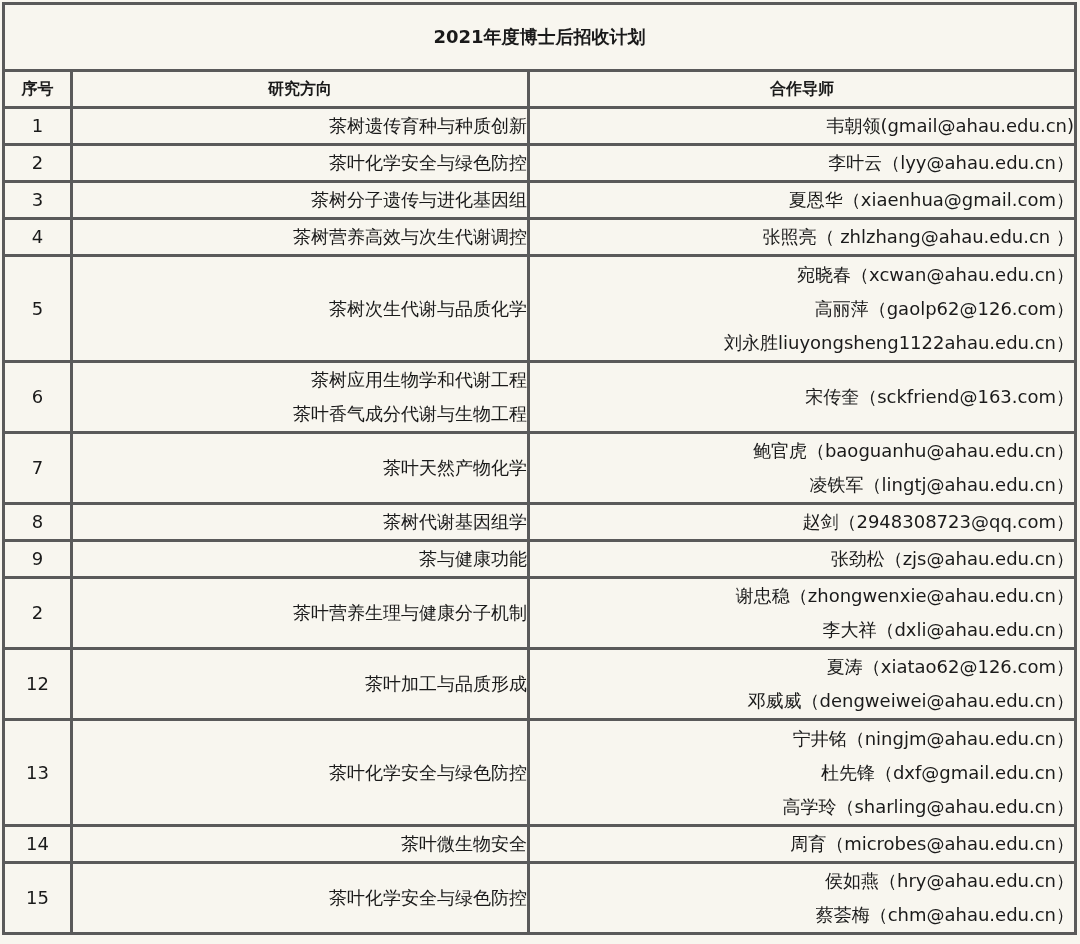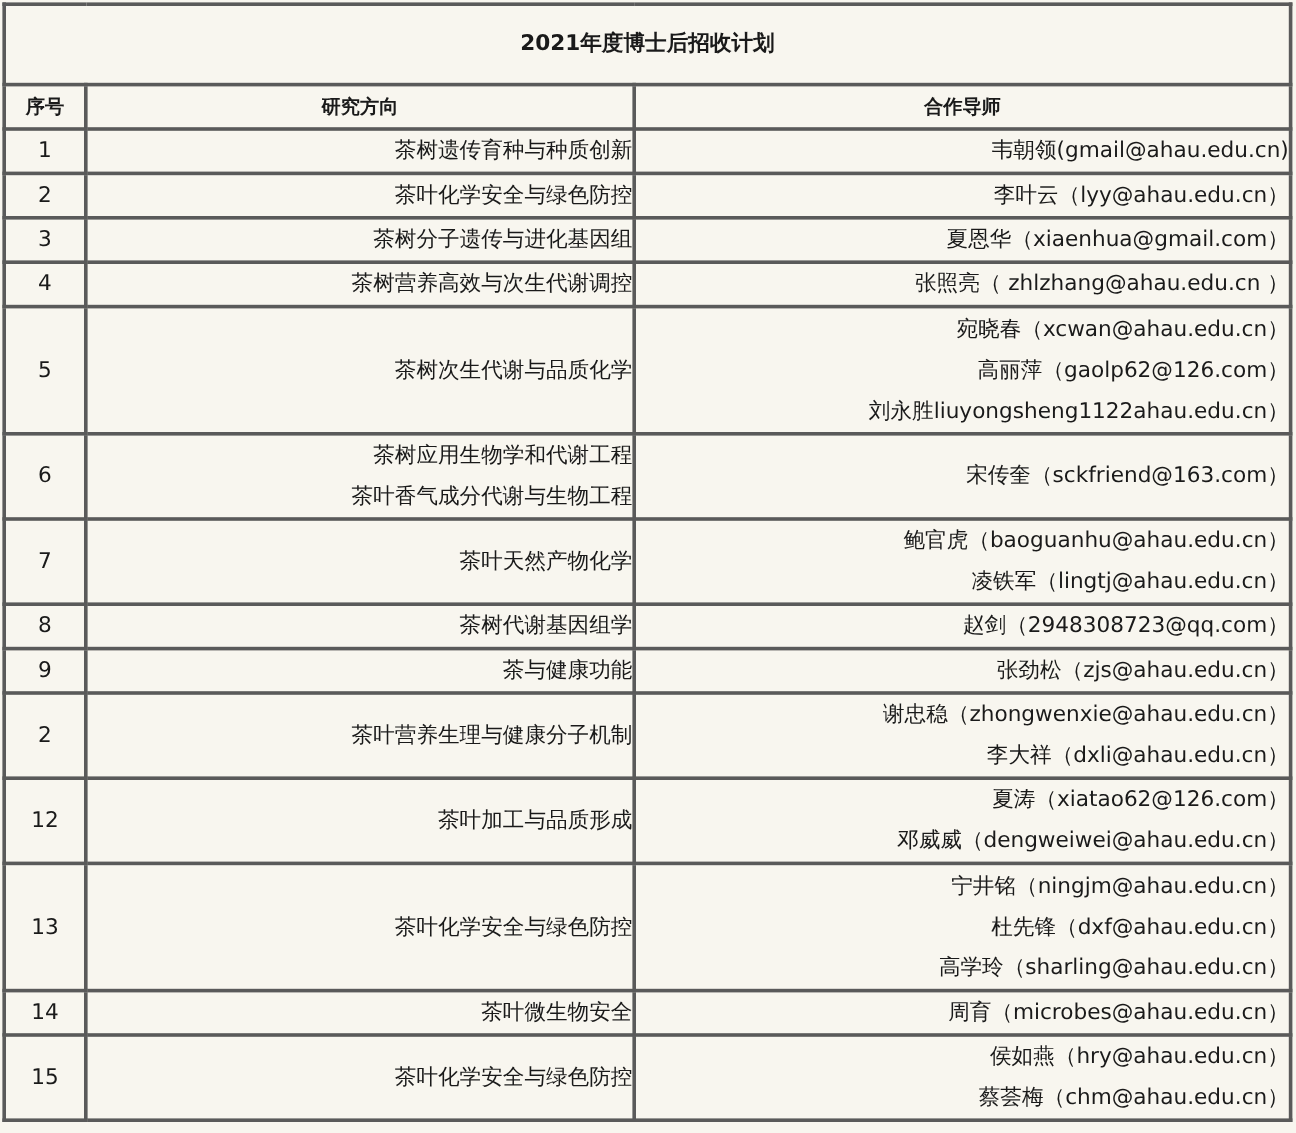--- a/index.html
+++ b/index.html
@@ -175,21 +175,21 @@
           <span class="line">邓威威（dengweiwei@ahau.edu.cn）</span>
         </td>
       </tr>
       <tr class="h3">
         <td>13</td>
         <td>
           <span class="line">茶叶化学安全与绿色防控</span>
         </td>
         <td>
           <span class="line">宁井铭（ningjm@ahau.edu.cn）</span>
-          <span class="line">杜先锋（dxf@ahau.edu.cn）</span>
+          <span class="line">杜先锋（dxf@gmail.edu.cn）</span>
           <span class="line">高学玲（sharling@ahau.edu.cn）</span>
         </td>
       </tr>
       <tr class="h1">
         <td>14</td>
         <td>
           <span class="line">茶叶微生物安全</span>
         </td>
         <td>
           <span class="line">周育（microbes@ahau.edu.cn）</span>

